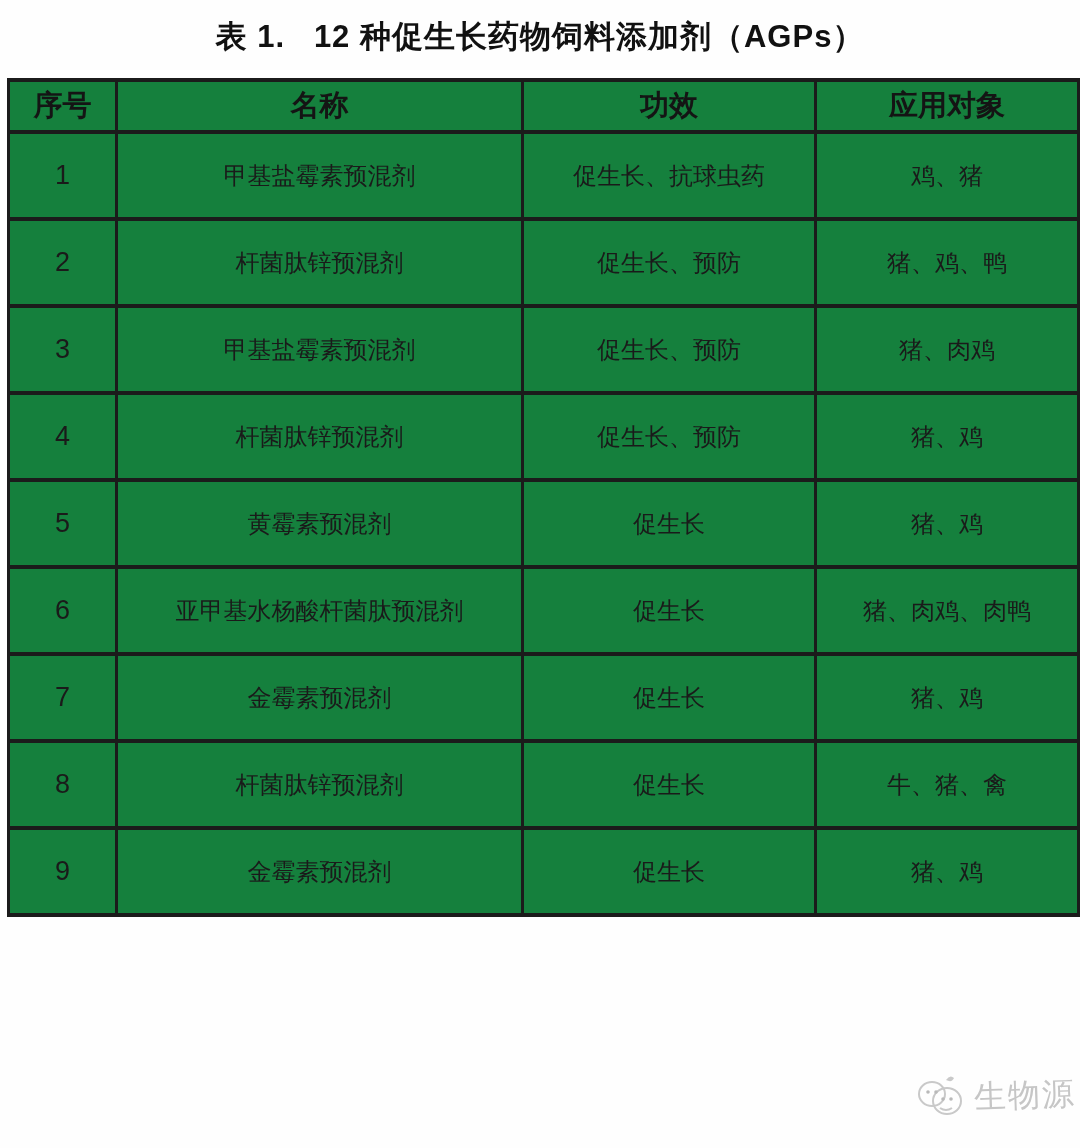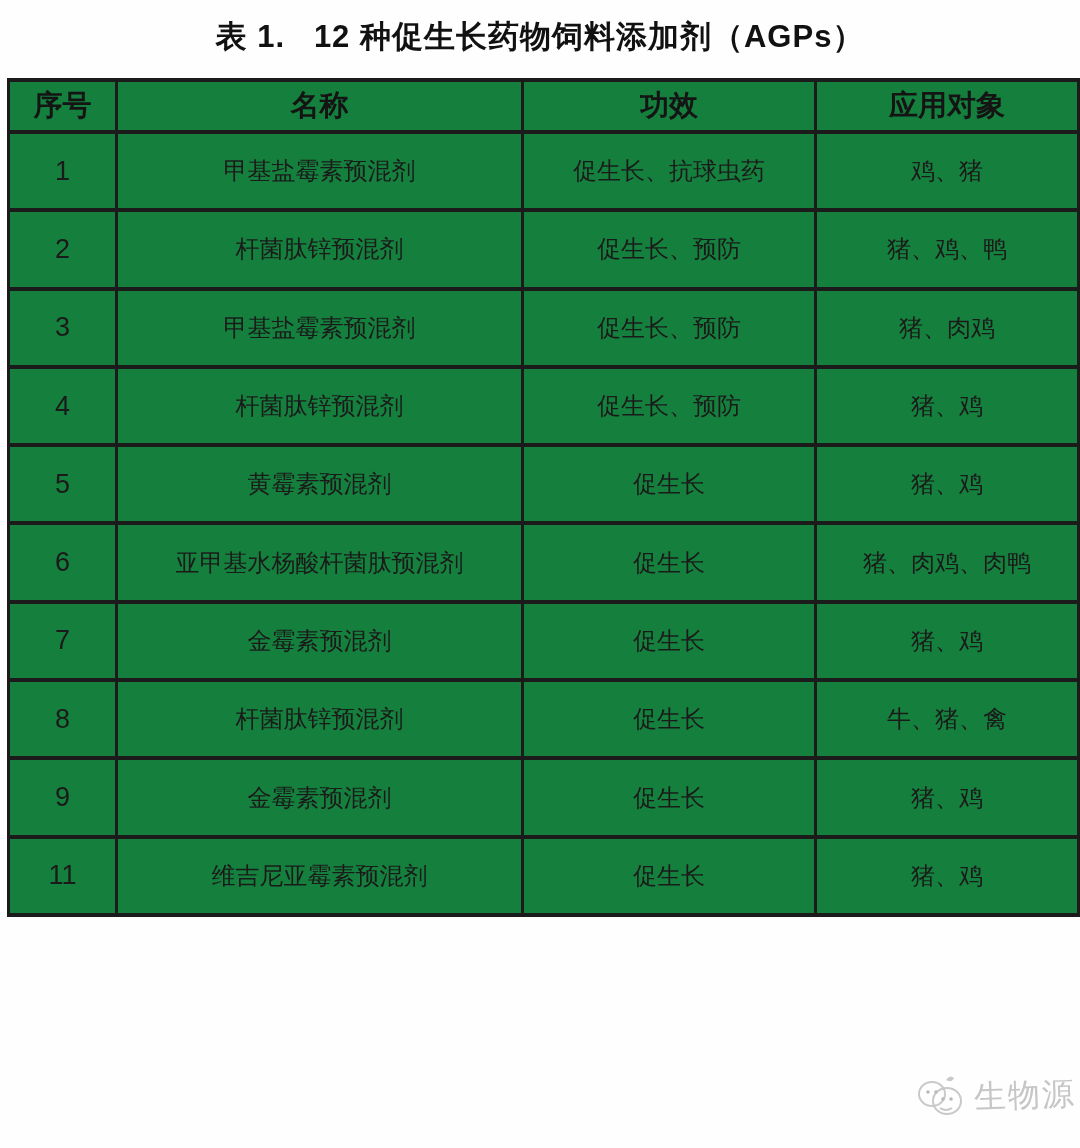--- a/index.html
+++ b/index.html
@@ -143,26 +143,20 @@
         <td>杆菌肽锌预混剂</td>
         <td>促生长</td>
         <td>牛、猪、禽</td>
       </tr>
       <tr>
         <td class="num">9</td>
         <td>金霉素预混剂</td>
         <td>促生长</td>
         <td>猪、鸡</td>
       </tr>
-      <tr>
-        <td class="num">11</td>
-        <td>维吉尼亚霉素预混剂</td>
-        <td>促生长</td>
-        <td>猪、鸡</td>
-      </tr>
     </tbody>
   </table>
 
   <div class="watermark">
     <svg width="52" height="48" viewBox="0 0 52 48">
       <g fill="none" stroke="#c9c9c9" stroke-width="2">
         <ellipse cx="16" cy="22" rx="13" ry="12"></ellipse>
         <ellipse cx="31" cy="29" rx="14" ry="13"></ellipse>
         <path d="M30 8 q4 -6 8 -2 q-2 5 -8 2z" fill="#c9c9c9" stroke="none"></path>
         <path d="M24 36 q6 4 12 0"></path>

